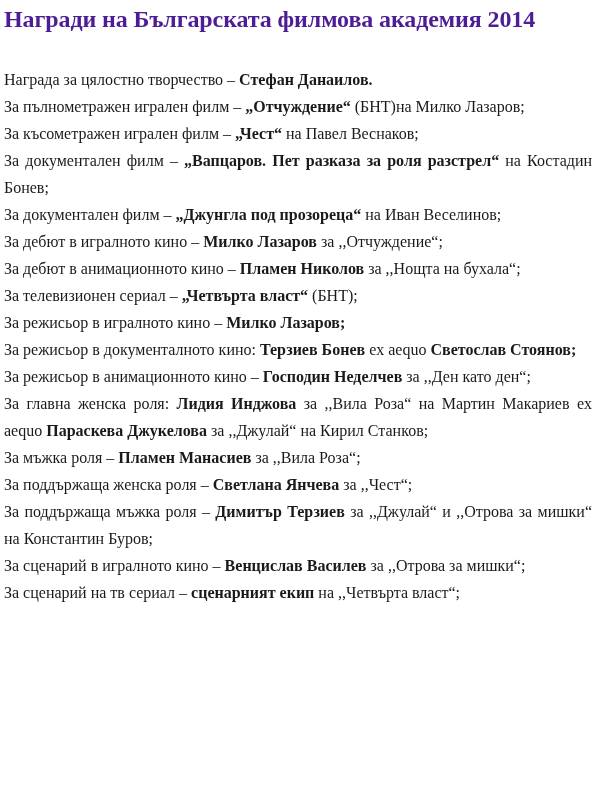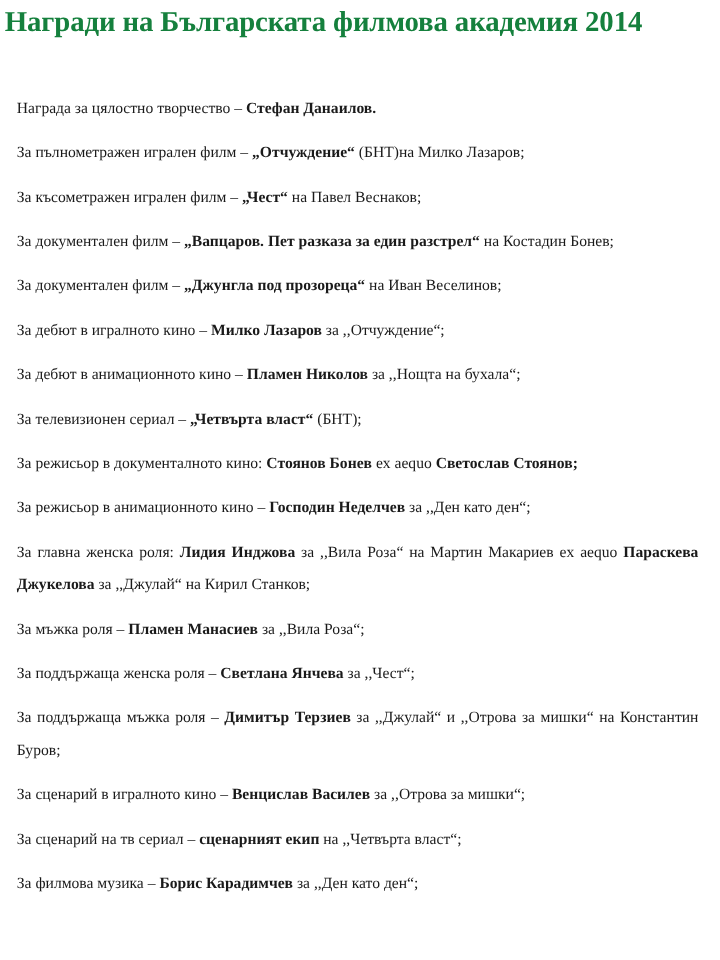--- a/index.html
+++ b/index.html
@@ -1,37 +1,37 @@
 <!DOCTYPE html>
 <html><head>
 <meta charset="utf-8">
 <style>
   html, body { margin: 0; padding: 0; background: #ffffff; }
   body { width: 600px; height: 800px; overflow: hidden; position: relative;
          font-family: "Liberation Serif", "DejaVu Serif", serif; color: #1a1a1a; }
   .title { position: absolute; left: 4px; top: 4px; margin: 0;
-           font-size: 24px; font-weight: bold; line-height: 30px; letter-spacing: -0.1px; color: #15803d; }
+           font-size: 24px; font-weight: bold; line-height: 30px; letter-spacing: -0.1px; color: #4c1d95; }
   .doc { position: absolute; left: 4px; top: 66px; width: 588px; }
-  .p { margin: 10px; font-size: 13px; line-height: 27px; text-align: justify; }
+  .p { margin: 0; font-size: 16px; line-height: 27px; text-align: justify; }
 </style>
 </head>
 <body>
 
 <h1 class="title">Награди на Българската филмова академия 2014</h1>
 <div class="doc" id="doc">
     <p class="p"><span>Награда за цялостно творчество – </span><b>Стефан Данаилов.</b></p>
     <p class="p"><span>За пълнометражен игрален филм – </span><b>„Отчуждение“</b><span> (БНТ)на Милко Лазаров;</span></p>
     <p class="p"><span>За късометражен игрален филм – </span><b>„Чест“</b><span> на Павел Веснаков;</span></p>
-    <p class="p"><span>За документален филм – </span><b>„Вапцаров. Пет разказа за един разстрел“</b><span> на Костадин Бонев;</span></p>
+    <p class="p"><span>За документален филм – </span><b>„Вапцаров. Пет разказа за роля разстрел“</b><span> на Костадин Бонев;</span></p>
     <p class="p"><span>За документален филм – </span><b>„Джунгла под прозореца“</b><span> на Иван Веселинов;</span></p>
     <p class="p"><span>За дебют в игралното кино – </span><b>Милко Лазаров</b><span> за ,,Отчуждение“;</span></p>
     <p class="p"><span>За дебют в анимационното кино – </span><b>Пламен Николов</b><span> за ,,Нощта на бухала“;</span></p>
     <p class="p"><span>За телевизионен сериал – </span><b>„Четвърта власт“</b><span> (БНТ);</span></p>
-    <p class="p"><span>За режисьор в документалното кино: </span><b>Стоянов Бонев</b><span> ex aequo </span><b>Светослав Стоянов;</b></p>
+    <p class="p"><span>За режисьор в игралното кино – </span><b>Милко Лазаров;</b></p>
+    <p class="p"><span>За режисьор в документалното кино: </span><b>Терзиев Бонев</b><span> ex aequo </span><b>Светослав Стоянов;</b></p>
     <p class="p"><span>За режисьор в анимационното кино – </span><b>Господин Неделчев</b><span> за ,,Ден като ден“;</span></p>
     <p class="p"><span>За главна женска роля: </span><b>Лидия Инджова</b><span> за ,,Вила Роза“ на Мартин Макариев ex aequo </span><b>Параскева Джукелова</b><span> за ,,Джулай“ на Кирил Станков;</span></p>
     <p class="p"><span>За мъжка роля – </span><b>Пламен Манасиев</b><span> за ,,Вила Роза“;</span></p>
     <p class="p"><span>За поддържаща женска роля – </span><b>Светлана Янчева</b><span> за ,,Чест“;</span></p>
     <p class="p"><span>За поддържаща мъжка роля – </span><b>Димитър Терзиев</b><span> за ,,Джулай“ и ,,Отрова за мишки“ на Константин Буров;</span></p>
     <p class="p"><span>За сценарий в игралното кино – </span><b>Венцислав Василев</b><span> за ,,Отрова за мишки“;</span></p>
     <p class="p"><span>За сценарий на тв сериал – </span><b>сценарният екип</b><span> на ,,Четвърта власт“;</span></p>
-    <p class="p"><span>За филмова музика – </span><b>Борис Карадимчев</b><span> за ,,Ден като ден“;</span></p>
   </div>
 
 </body></html>

